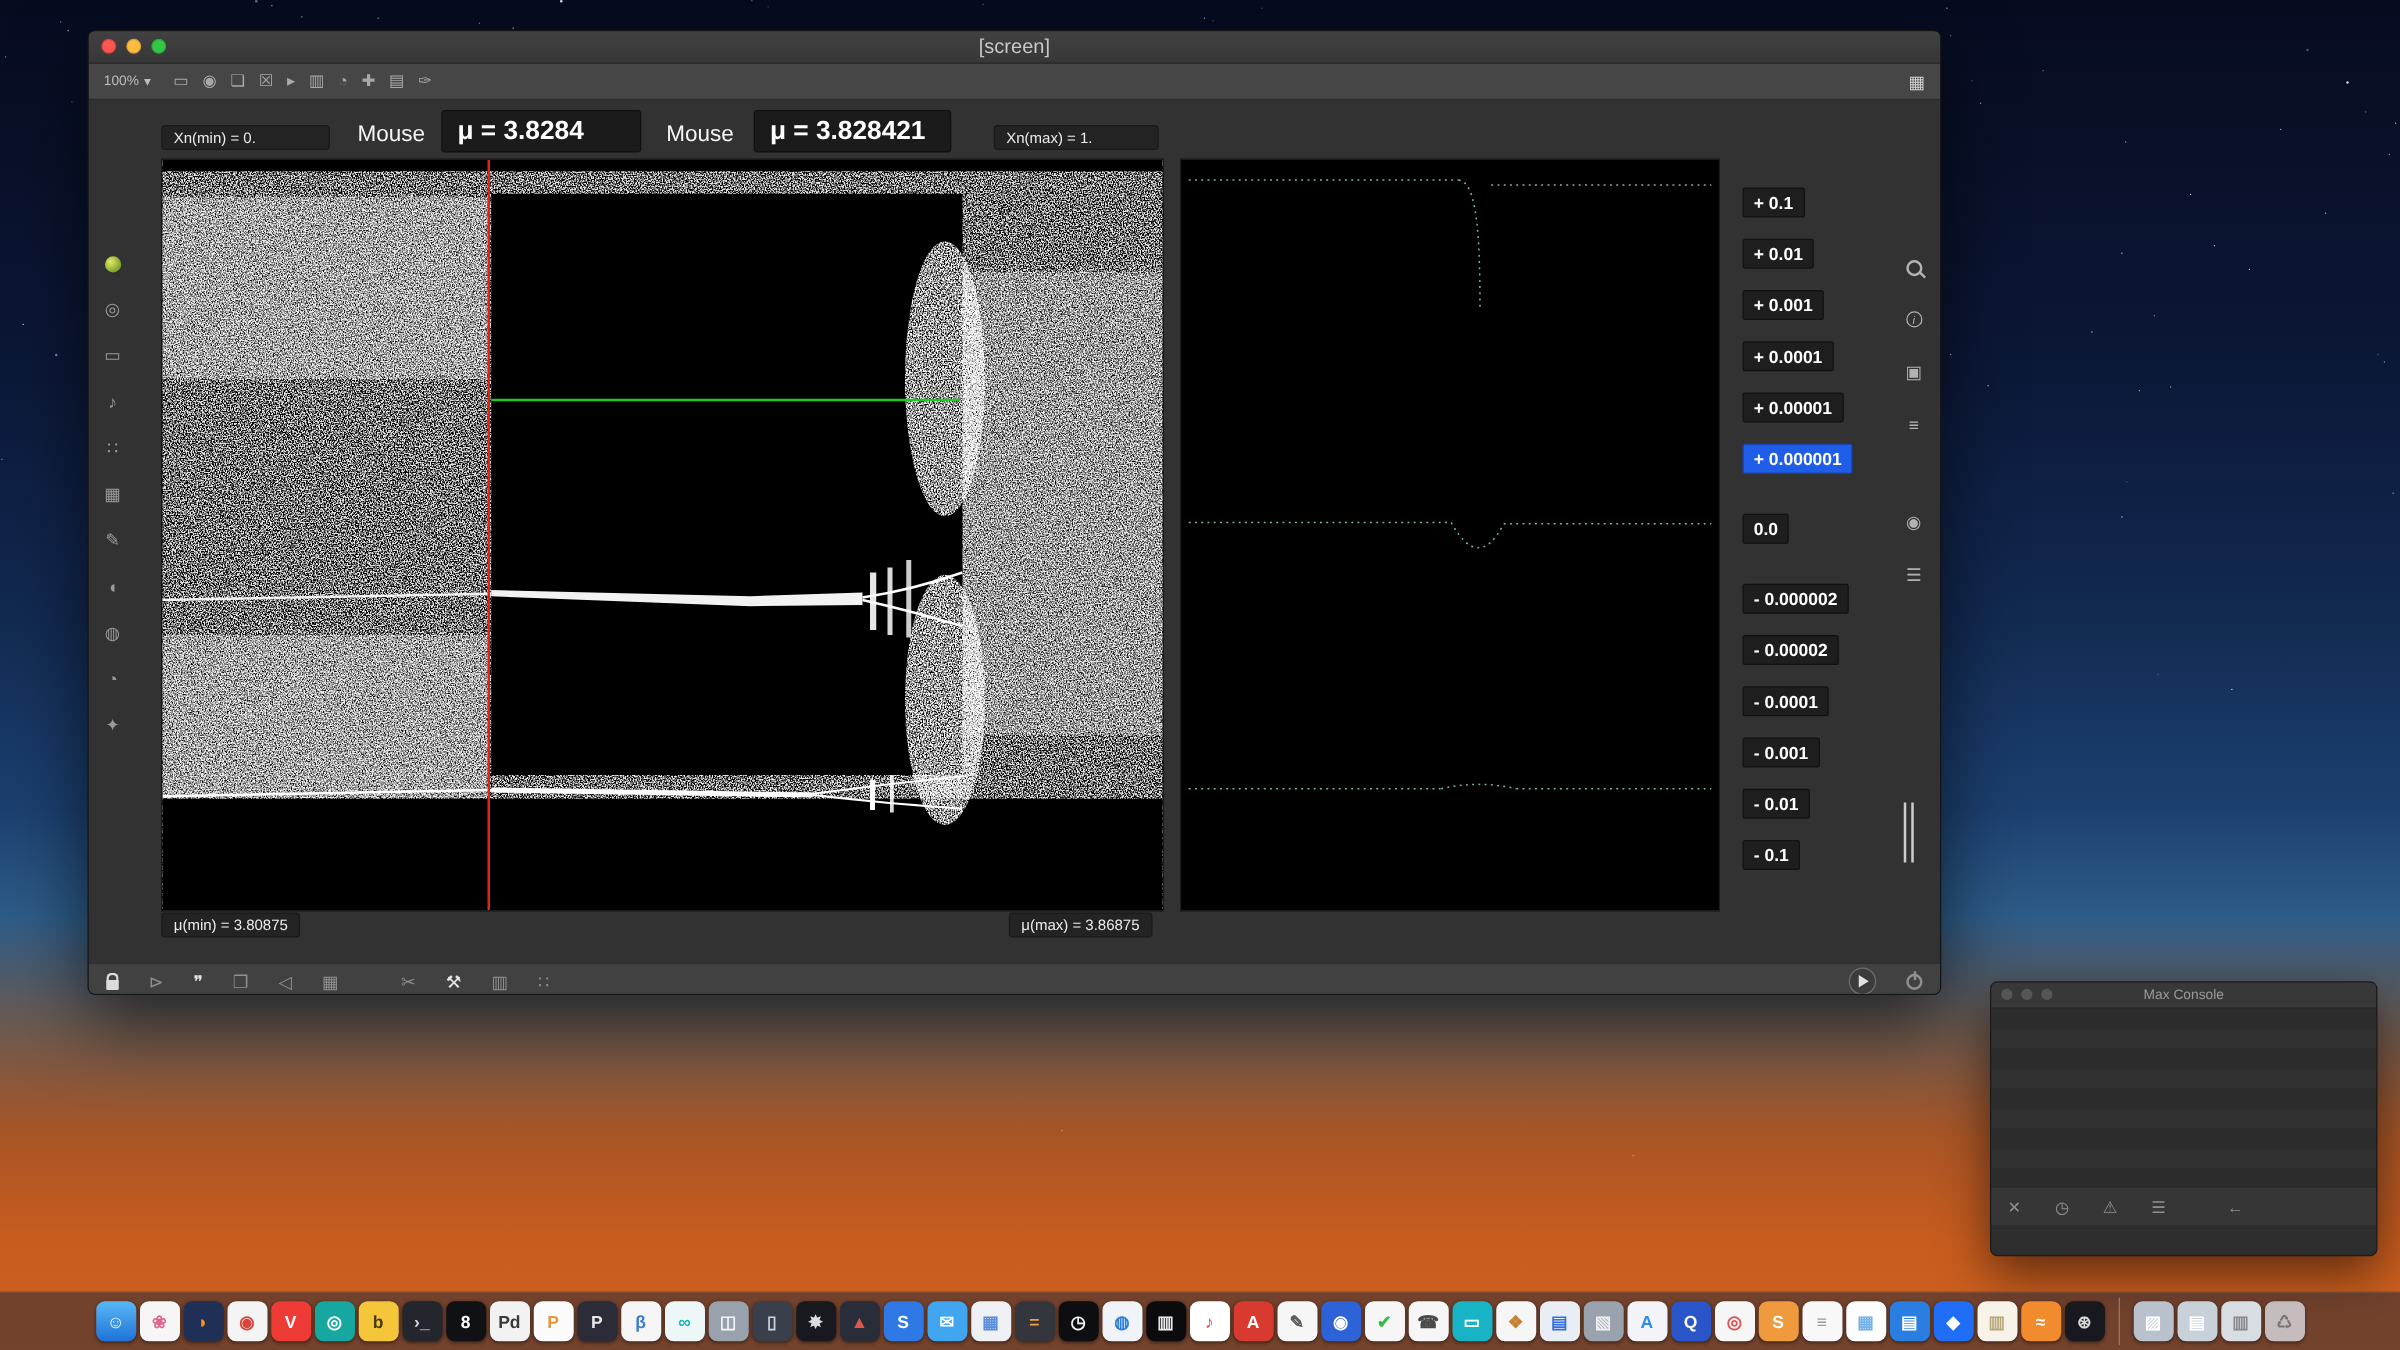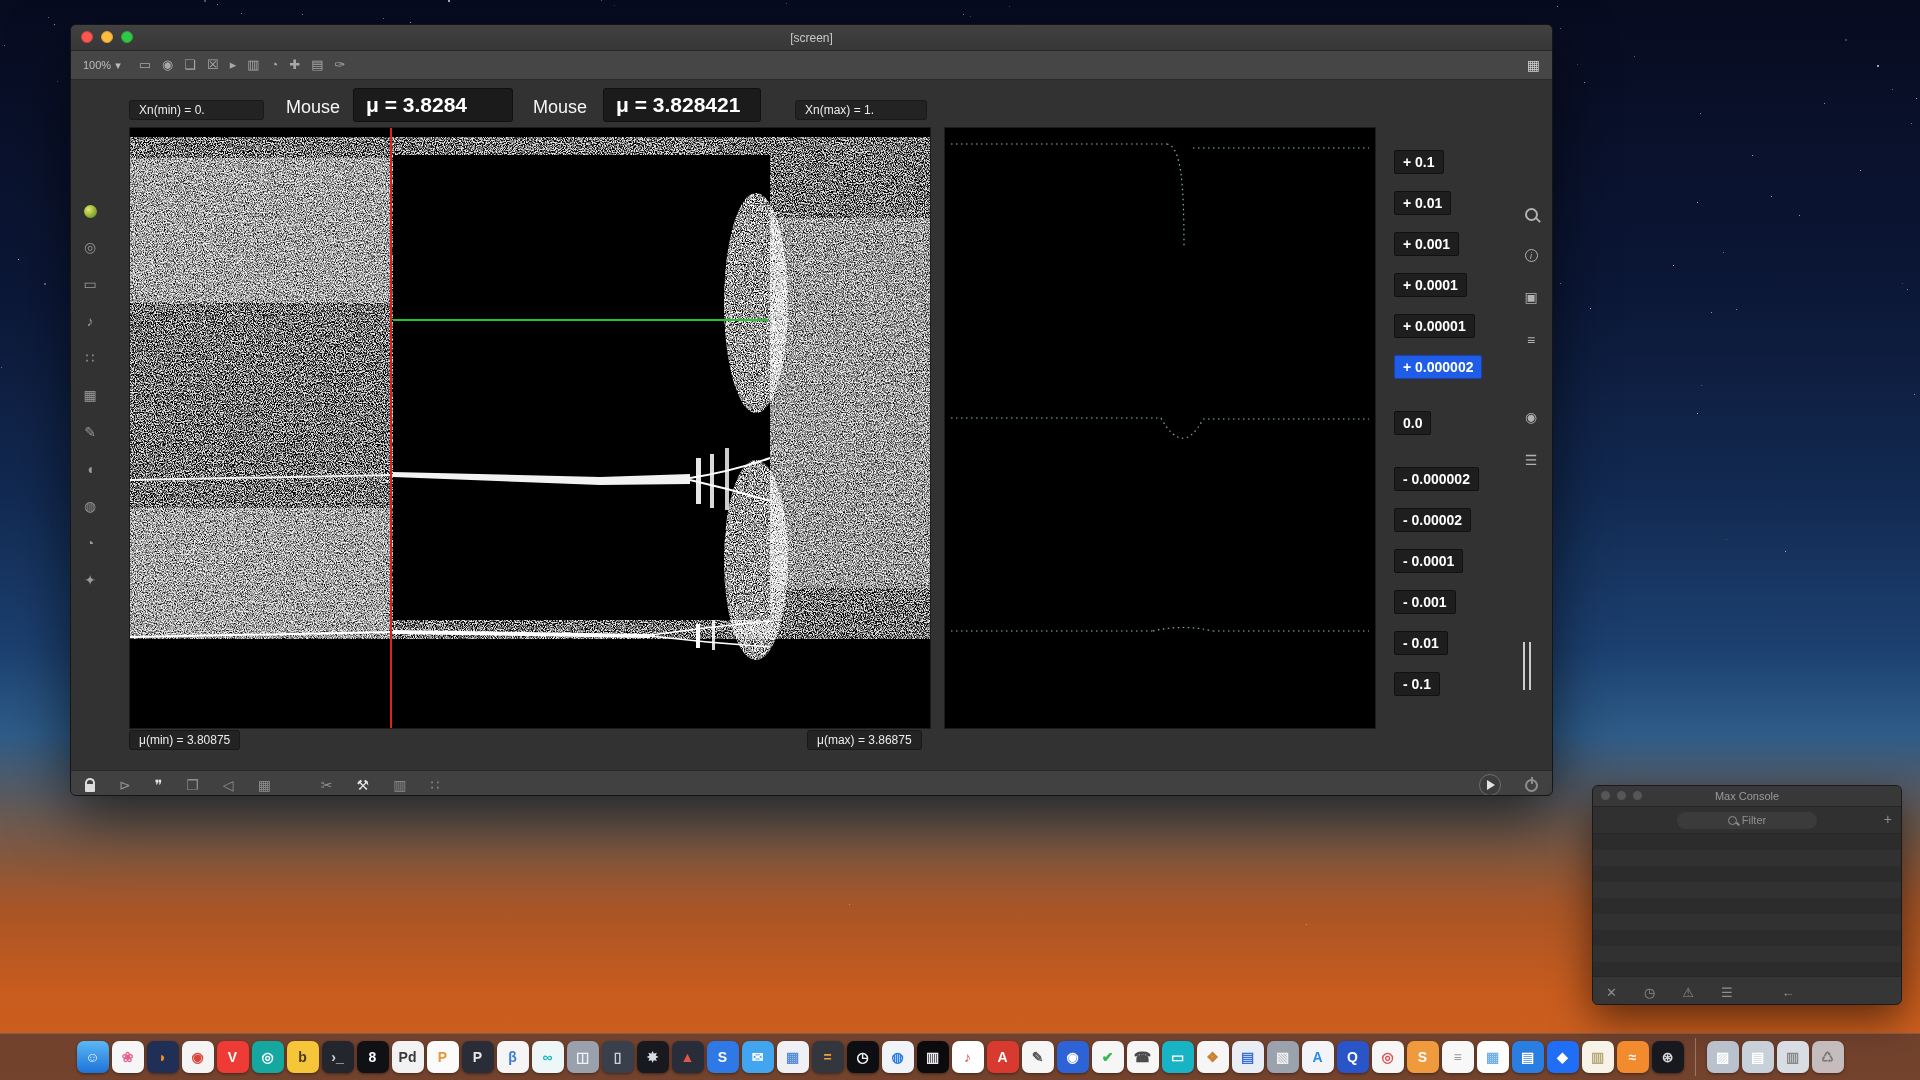--- a/index.html
+++ b/index.html
@@ -10,21 +10,21 @@
       #070b20 0%, #0c1838 28%, #122a52 46%, #1c4070 60%,
       #2e5c88 68%, #6b5a50 76%, #a85526 84%, #c85c1e 92%, #d0621f 100%);}
   .star{position:absolute;background:#fff;border-radius:50%;}
   #starfield{position:absolute;inset:0;z-index:1;}
   
   .window{position:absolute;left:70px;top:24px;width:1483px;height:772px;z-index:5;
     background:#323232;border-radius:6px;overflow:hidden;border:1px solid #151515;
     box-shadow:0 22px 60px rgba(0,0,0,.6);box-sizing:border-box;}
   .titlebar{height:25px;background:linear-gradient(#414141,#373737);
     border-bottom:1px solid #282828;position:relative;display:flex;align-items:center;justify-content:center;}
-  .title-text{color:#c8c8c8;font-size:12px;}
+  .title-text{color:#c8c8c8;font-size:16px;}
   .traffic{position:absolute;left:10px;top:6px;display:flex;gap:8px;}
   .light{width:12px;height:12px;border-radius:50%;}
   .light.red{background:#fc5753;border:1px solid #d8403c;box-sizing:border-box}
   .light.yellow{background:#fdbc40;border:1px solid #dfa032;box-sizing:border-box}
   .light.green{background:#33c748;border:1px solid #27a83a;box-sizing:border-box}
   .toolbar{height:28px;background:#464646;border-bottom:1px solid #2b2b2b;
     display:flex;align-items:center;padding:0 12px;gap:10px;}
   .zoom-ctl{color:#bdbdbd;font-size:11px;display:flex;gap:4px;align-items:center;margin-right:8px;}
   .tb-ic{color:#a8a8a8;font-size:13px;line-height:14px;cursor:default;}
   .tb-spacer{flex:1}
@@ -394,21 +394,21 @@
         </g>
       </svg>
     </div>
 
     <div id="inc-col">
         <div class="inc-btn">+ 0.1</div>
         <div class="inc-btn">+ 0.01</div>
         <div class="inc-btn">+ 0.001</div>
         <div class="inc-btn">+ 0.0001</div>
         <div class="inc-btn">+ 0.00001</div>
-        <div class="inc-btn selected" style="background: rgb(31, 93, 232);">+ 0.000002</div>
+        <div class="inc-btn selected" style="background: rgb(31, 93, 232);">+ 0.000001</div>
         <div class="inc-btn zero">0.0</div>
         <div class="inc-btn">- 0.000002</div>
         <div class="inc-btn">- 0.00002</div>
         <div class="inc-btn">- 0.0001</div>
         <div class="inc-btn">- 0.001</div>
         <div class="inc-btn">- 0.01</div>
         <div class="inc-btn">- 0.1</div>
       </div>
 
     <div class="box-label" style="left:58px;top:650px;">μ(min) = 3.80875</div>
@@ -463,27 +463,20 @@
 </div>
 
 <div class="console">
   <div class="console-titlebar">
     <span class="console-dots">
       <span class="cdot"></span>
       <span class="cdot"></span>
       <span class="cdot"></span>
     </span>
     <span class="console-title">Max Console</span>
-  </div>
-  <div class="console-filterrow">
-    <span class="filter-pill">
-      <span class="filter-mag"></span>
-      <span>Filter</span>
-    </span>
-    <span class="console-add">+</span>
   </div>
   <div class="console-list">
       <div class="console-row"></div>
       <div class="console-row"></div>
       <div class="console-row"></div>
       <div class="console-row"></div>
       <div class="console-row"></div>
       <div class="console-row"></div>
       <div class="console-row"></div>
       <div class="console-row"></div>

